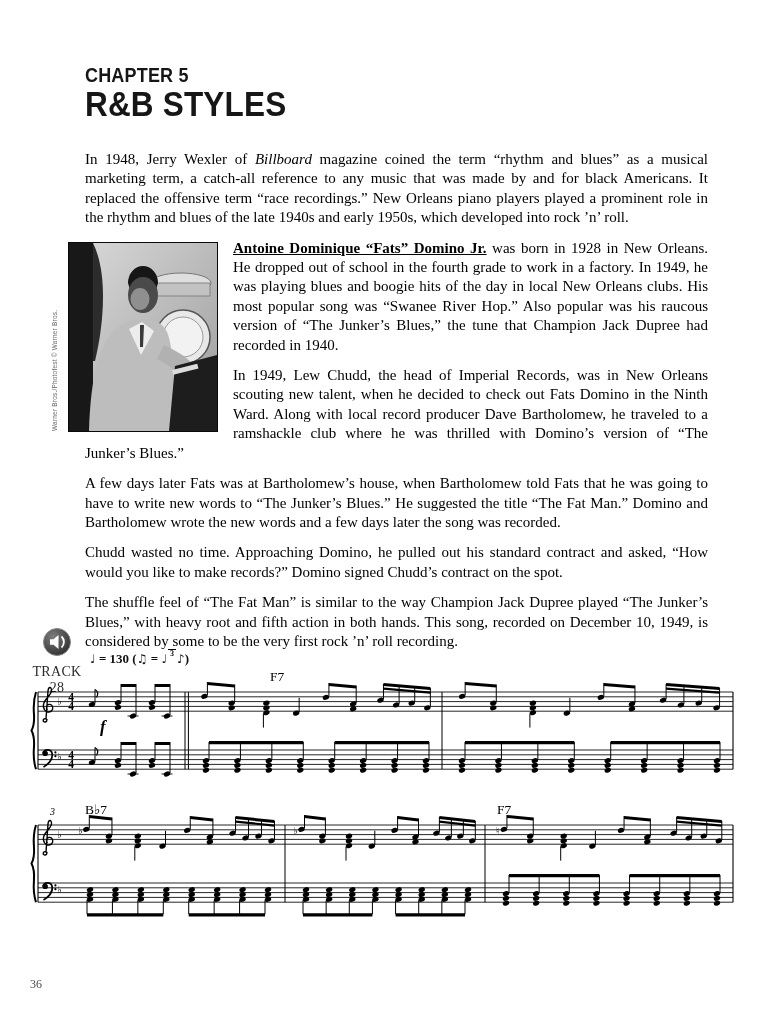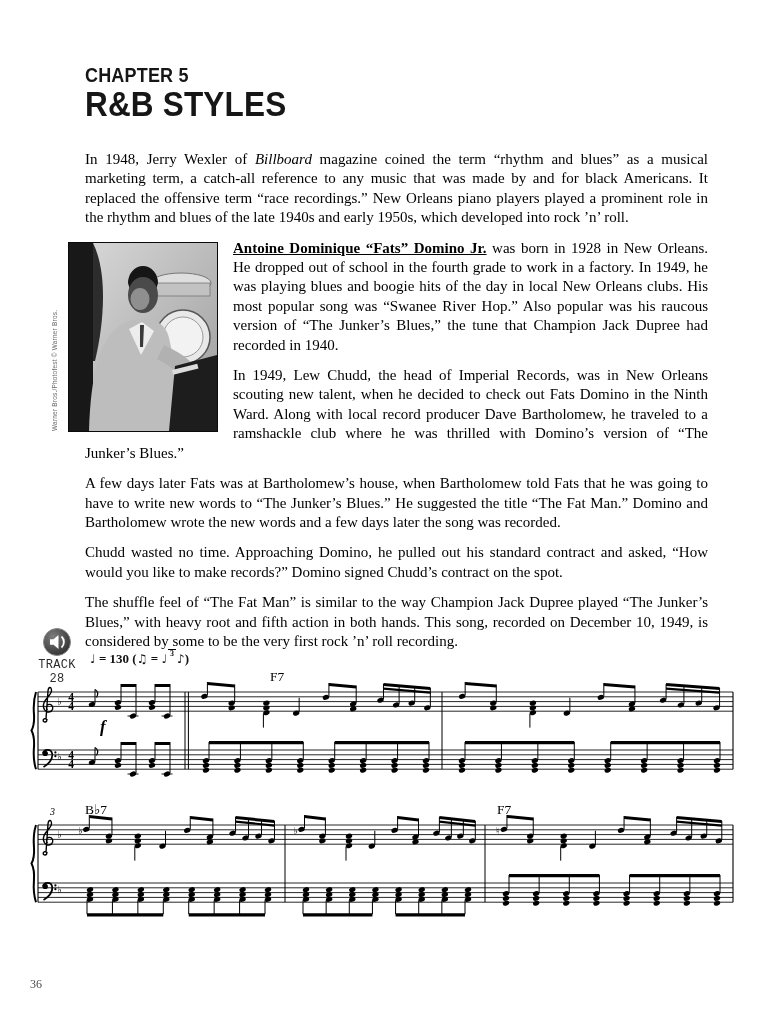--- a/index.html
+++ b/index.html
@@ -35,22 +35,22 @@
   .photo-wrap svg{display:block;}
   .credit{
     position:absolute;left:-11px;bottom:0px;
     transform:rotate(-90deg);transform-origin:left bottom;
     font-family:"Liberation Sans","DejaVu Sans",sans-serif;
     font-size:6.5px;color:#6a6a6a;white-space:nowrap;letter-spacing:.2px;
   }
   .track{position:absolute;left:28px;top:627px;width:58px;text-align:center;}
   .track svg{display:block;margin:0 auto;}
   .track-label{
-    margin-top:1px;font-family:Liberation Mono, monospace;
-    font-size:12px;color:#2c2c2c;letter-spacing:.3px;
+    margin-top:7px;font-family:Liberation Serif, serif;
+    font-size:14px;color:#2c2c2c;letter-spacing:.3px;
   }
   .caption{
     position:absolute;left:88px;top:629px;
     font-weight:bold;font-size:15.5px;color:#111;
   }
   .tempo{
     position:absolute;left:90px;top:651px;
     font-size:13px;color:#111;font-weight:bold;
   }
   .tempo .mg{font-family:"DejaVu Sans",sans-serif;font-size:12px;}

